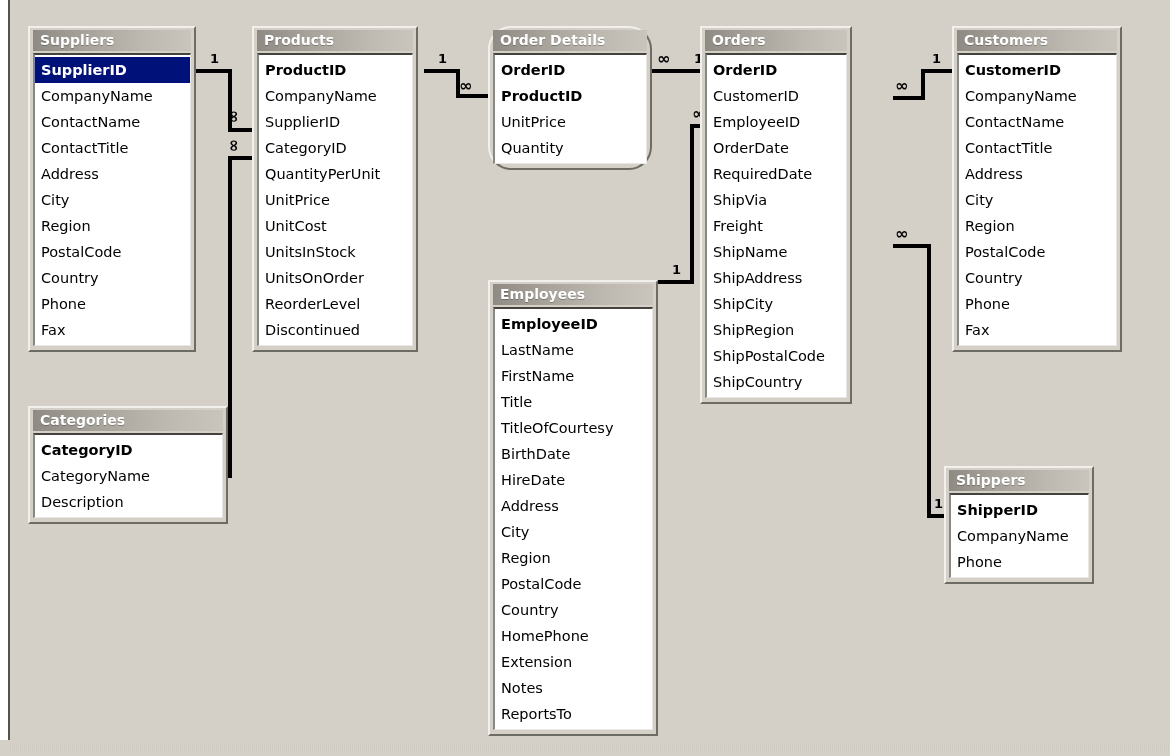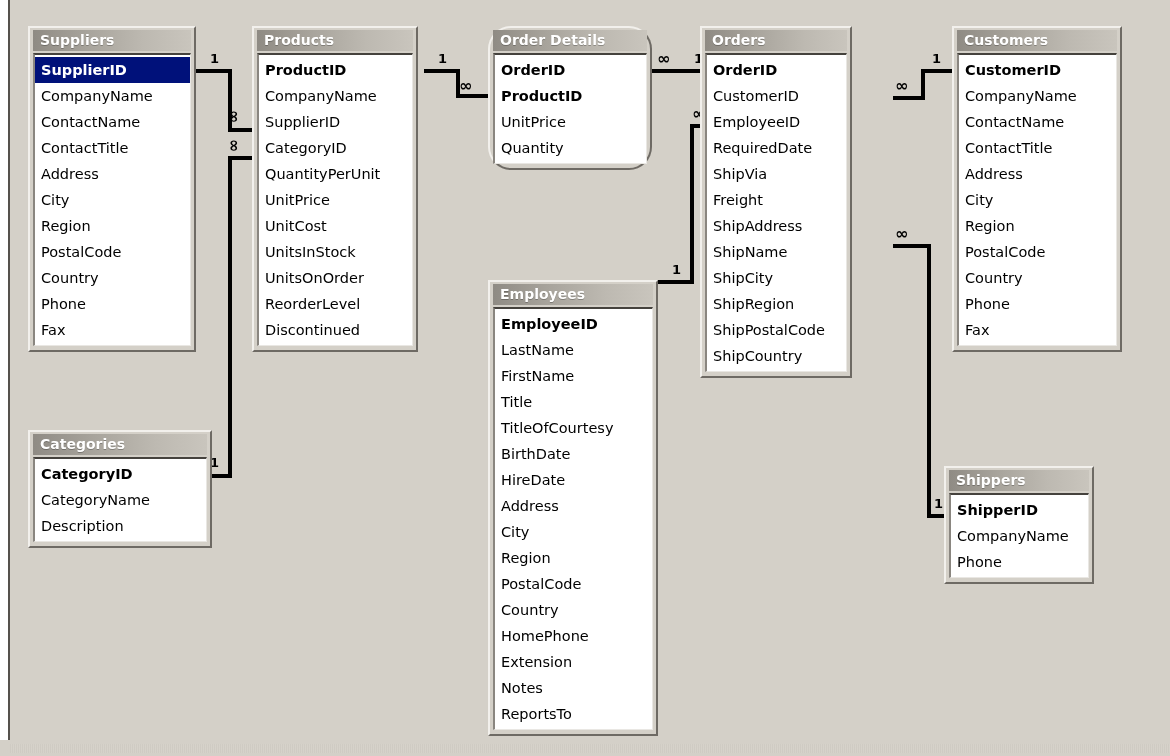--- a/index.html
+++ b/index.html
@@ -186,21 +186,21 @@
       <div class="fld">Address</div>
       <div class="fld">City</div>
       <div class="fld">Region</div>
       <div class="fld">PostalCode</div>
       <div class="fld">Country</div>
       <div class="fld">Phone</div>
       <div class="fld">Fax</div>
     </div>
   </div>
 
-  <div class="tbl" style="left:28px; top:430px; width:184px;">
+  <div class="tbl" style="left:28px; top:406px; width:200px;">
     <div class="tbl-title">Categories</div>
     <div class="tbl-fields">
       <div class="fld pk">CategoryID</div>
       <div class="fld">CategoryName</div>
       <div class="fld">Description</div>
     </div>
   </div>
 
   <div class="tbl" style="left:252px; top:26px; width:166px;">
     <div class="tbl-title">Products</div>
@@ -250,25 +250,26 @@
       <div class="fld">ReportsTo</div>
     </div>
   </div>
 
   <div class="tbl" style="left:700px; top:26px; width:152px;">
     <div class="tbl-title">Orders</div>
     <div class="tbl-fields">
       <div class="fld pk">OrderID</div>
       <div class="fld">CustomerID</div>
       <div class="fld">EmployeeID</div>
+      <div class="fld">OrderDate</div>
       <div class="fld">RequiredDate</div>
       <div class="fld">ShipVia</div>
       <div class="fld">Freight</div>
+      <div class="fld">ShipName</div>
       <div class="fld">ShipAddress</div>
-      <div class="fld">ShipName</div>
       <div class="fld">ShipCity</div>
       <div class="fld">ShipRegion</div>
       <div class="fld">ShipPostalCode</div>
       <div class="fld">ShipCountry</div>
     </div>
   </div>
 
   <div class="tbl" style="left:952px; top:26px; width:170px;">
     <div class="tbl-title">Customers</div>
     <div class="tbl-fields">

